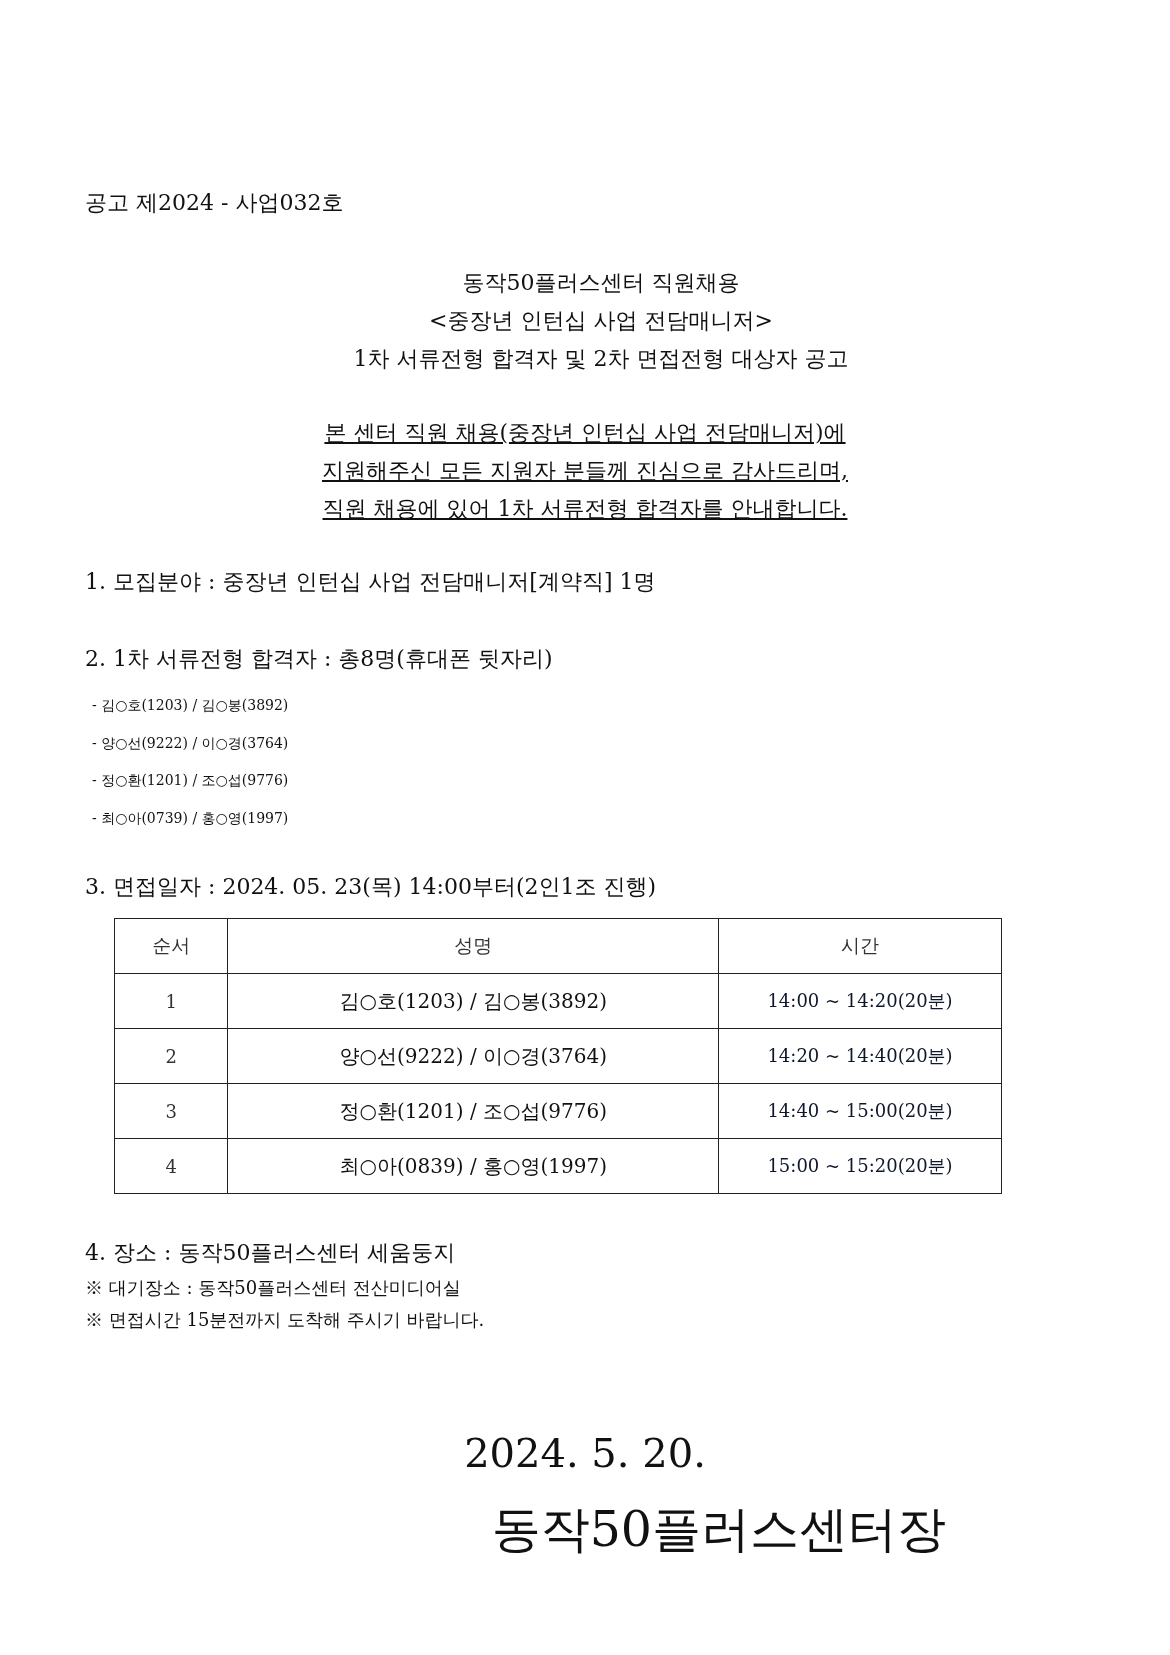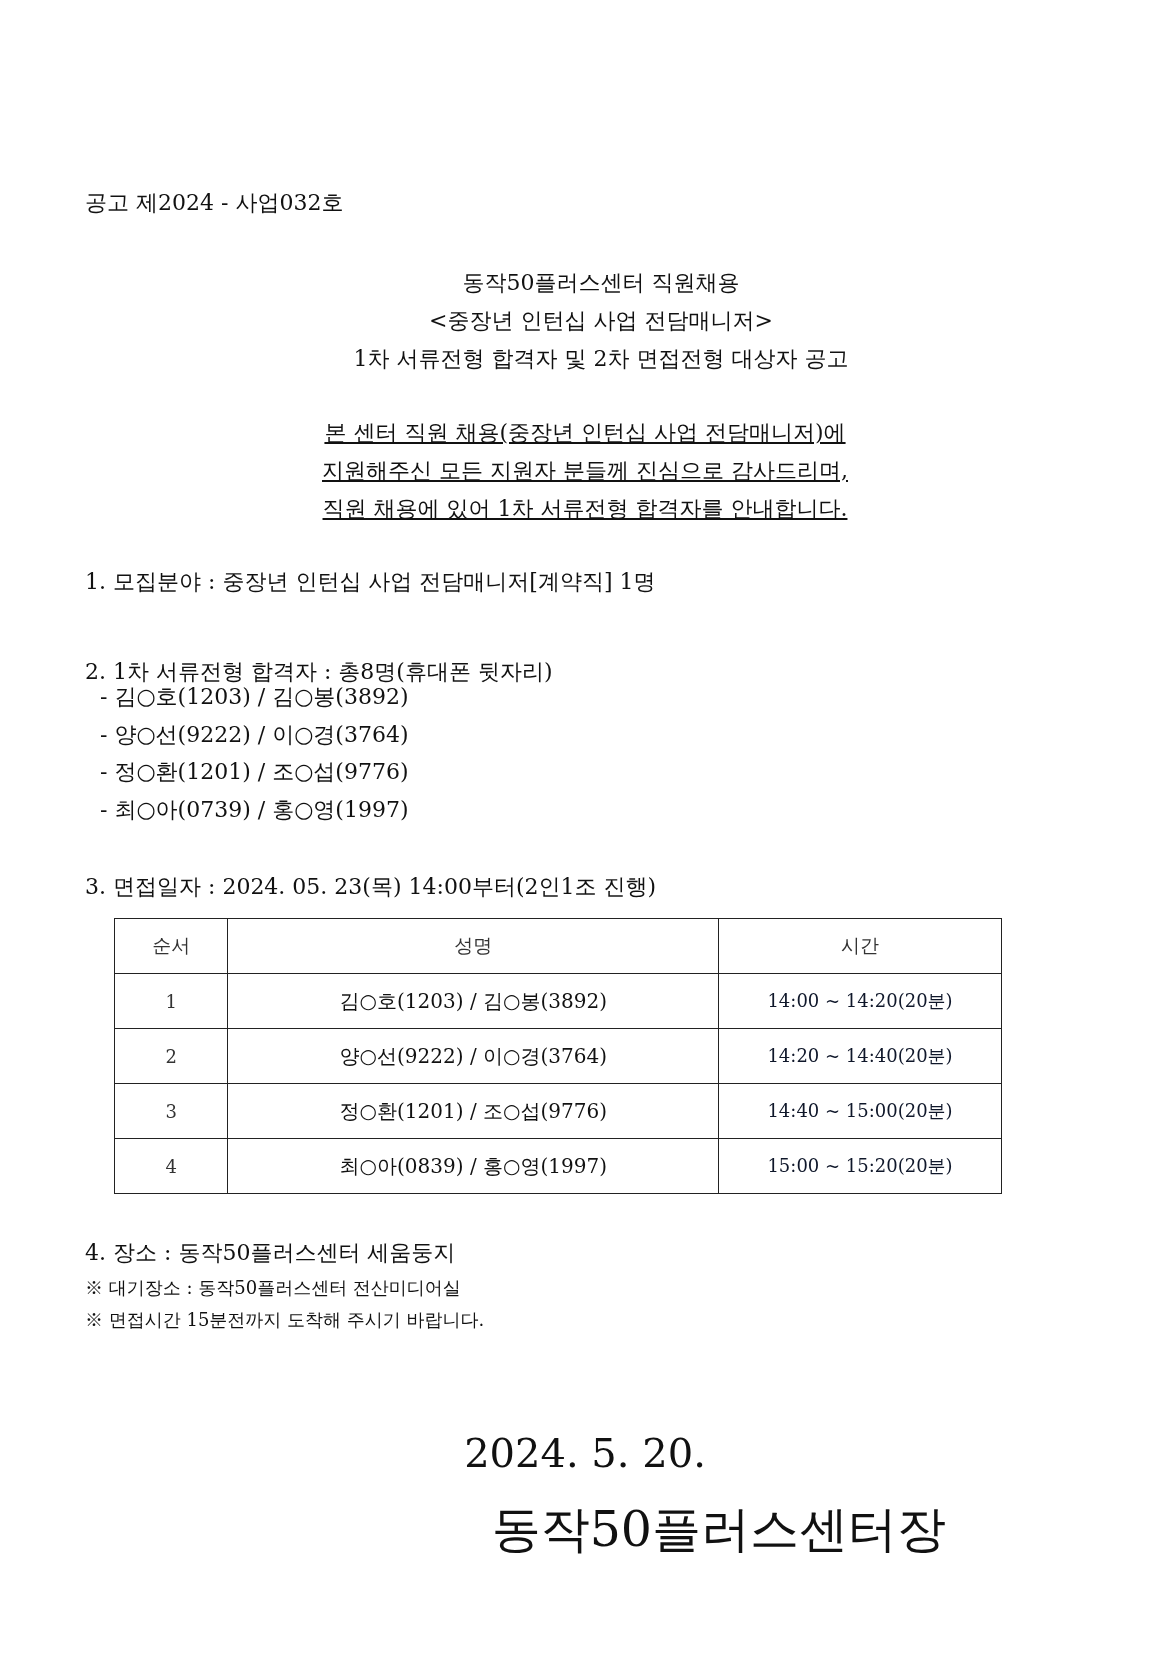--- a/index.html
+++ b/index.html
@@ -13,22 +13,22 @@
     .title-block { left: 16px; width: 1170px; text-align: center; font-size: 22px; line-height: 38px; }
     .t1 { top: 264px; }
     .t2 { top: 302px; }
     .t3 { top: 340px; }
     .intro { left: 0; width: 1170px; text-align: center; font-size: 22px; line-height: 38px; text-decoration: underline; }
     .i1 { top: 414px; }
     .i2 { top: 452px; }
     .i3 { top: 490px; }
     .sec { left: 85px; font-size: 22px; }
     .s1 { top: 567px; }
-    .s2 { top: 644px; margin-top: 13px; }
-    .li { left: 100px; font-size: 22px; }
+    .s2 { top: 644px; }
+    .li { left: 92px; font-size: 14px; margin-top: 15px; }
     .l1 { top: 682px; } .l2 { top: 720px; text-align: right; } .l3 { top: 757px; } .l4 { top: 795px; }
     .s3 { top: 872px; }
     table.sched {
       position: absolute; left: 90px; top: 918px; width: 888px;
       border-collapse: collapse; font-size: 20px; margin-left: 24px;
     }
     table.sched td, table.sched th {
       border: 1.5px solid #222; height: 54px; text-align: center; font-weight: normal;
       padding: 0;
     }

